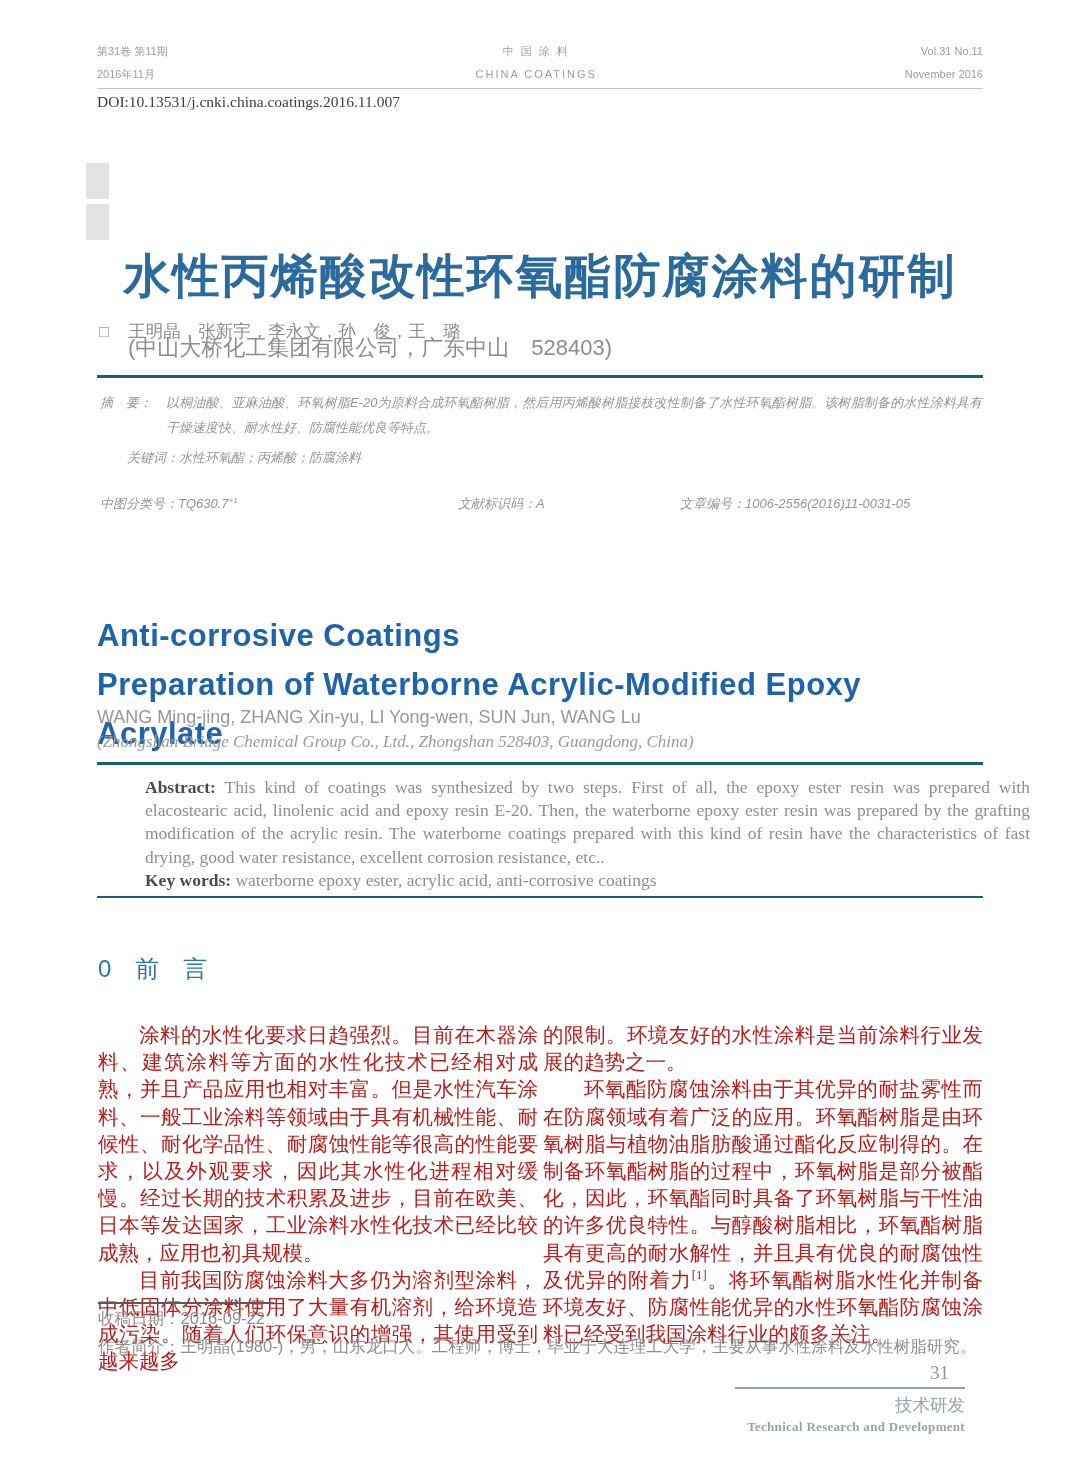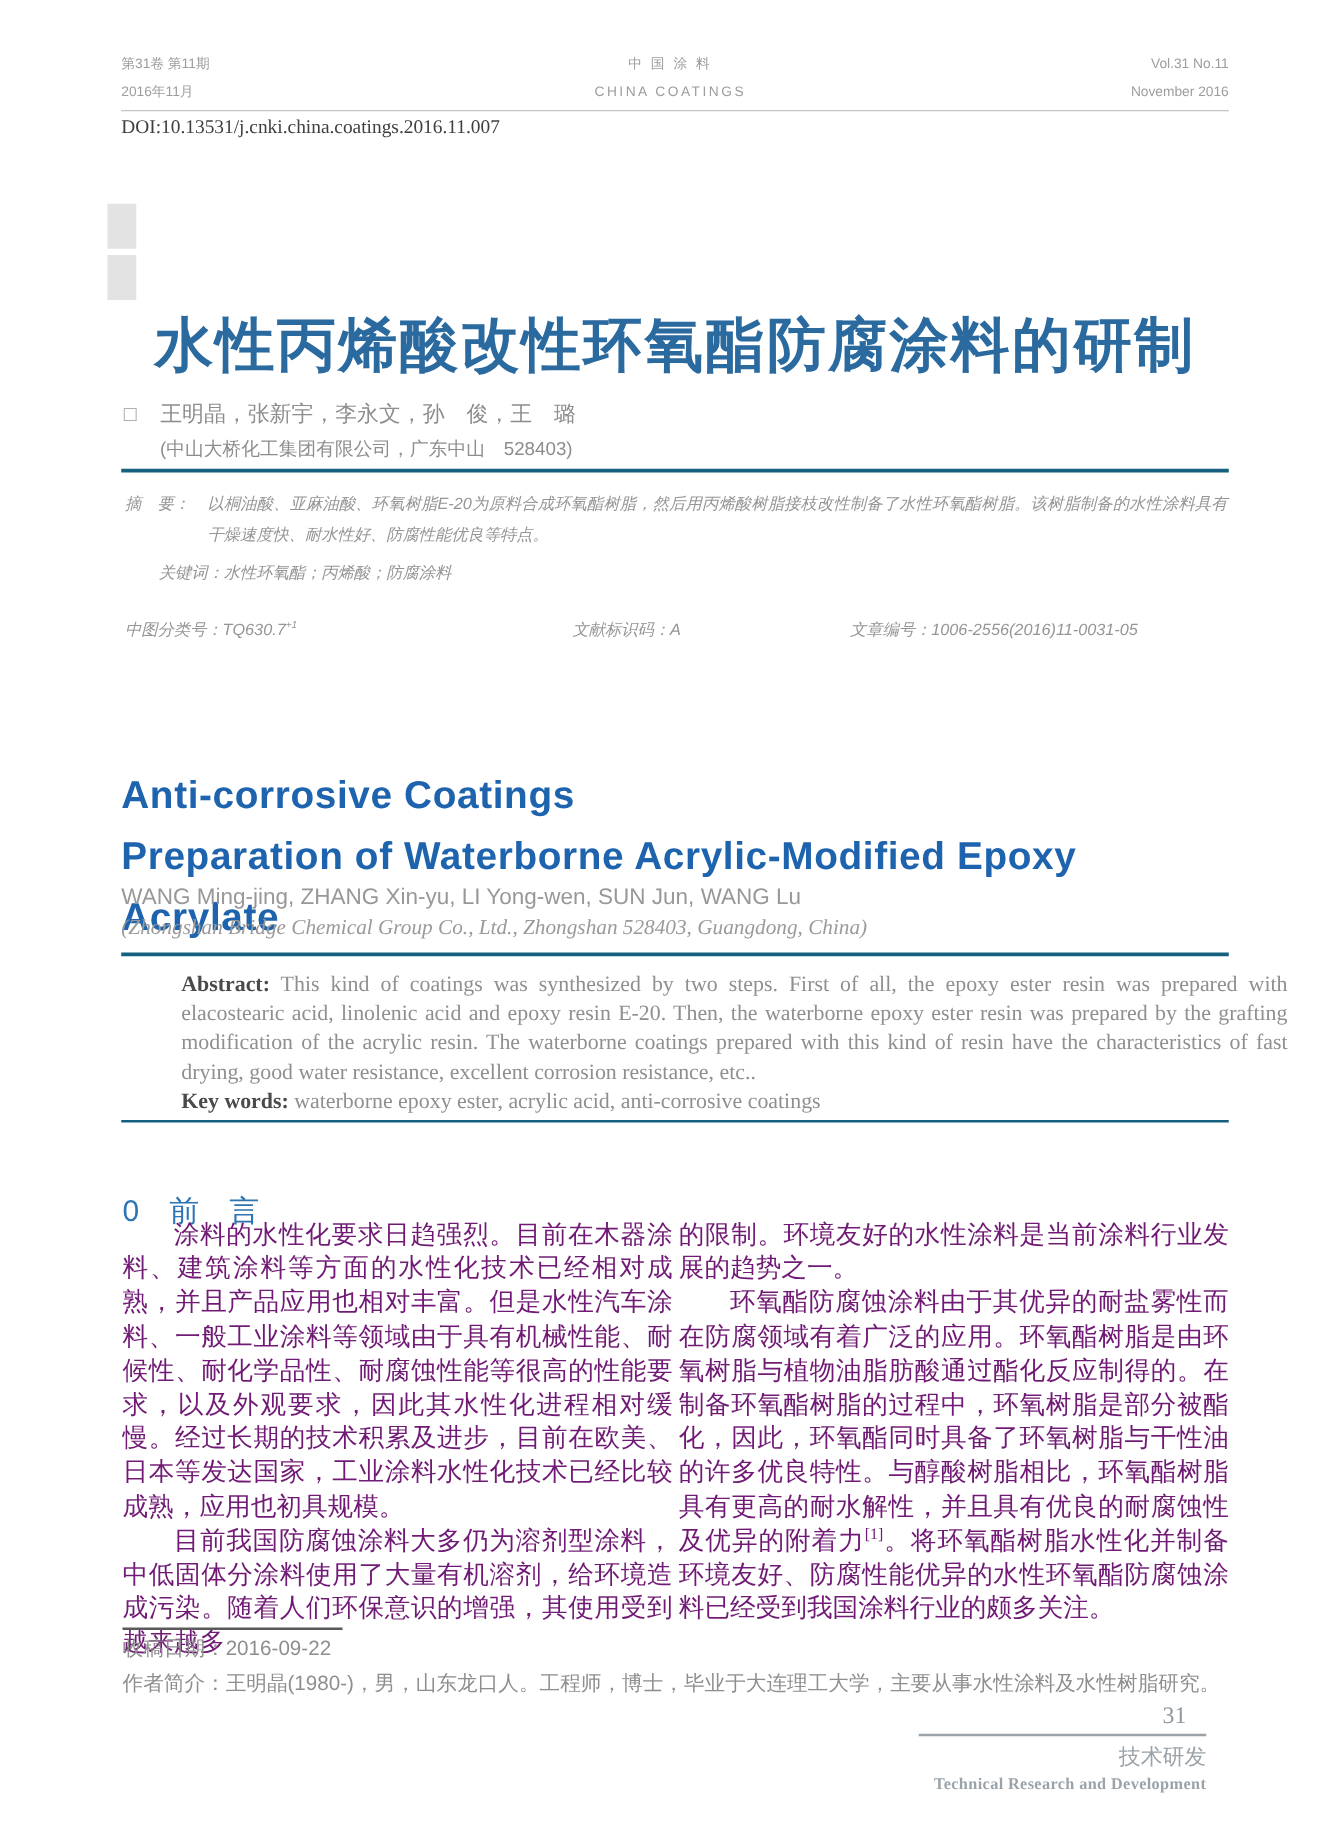--- a/index.html
+++ b/index.html
@@ -22,21 +22,21 @@
   .artifact { position:absolute; left:86px; width:23px; height:36px; background:#e3e3e3; }
   .artifact.a1 { top:163px; } .artifact.a2 { top:204px; }
 
   
   .title-cn { position:absolute; top:245px; left:97px; width:886px; text-align:center;
     font-family:"Liberation Sans","DejaVu Sans",sans-serif; font-weight:bold;
     font-size:47px; letter-spacing:2px; color:#2b6a9f; white-space:nowrap; }
   .authors-row { position:absolute; top:319px; left:99px; font-size:17.5px; color:#8d8d8d;
     font-family:"Liberation Sans",sans-serif; }
   .author-marker { display:inline-block; margin-right:14px; color:#9a9a9a; font-size:17px; }
-  .affil-cn { position:absolute; top:350px; left:128px; font-size:15px; color:#8d8d8d;
+  .affil-cn { position:absolute; top:333px; left:128px; font-size:22px; color:#8d8d8d;
     font-family:"Liberation Sans",sans-serif; }
 
   .rule { position:absolute; left:97px; width:886px; background:#15607e; }
   .rule.r1 { top:375px; height:3px; }
   .rule.r2 { top:762px; height:3px; }
   .rule.r3 { top:896px; height:2px; }
 
   
   .abs-cn { position:absolute; top:391px; left:100px; width:882px; color:#959595;
     font-family:"Liberation Sans",sans-serif; font-size:13px; line-height:24.5px;font-style:italic; }
@@ -62,21 +62,21 @@
   .abs-en { position:absolute; top:776px; left:97px; width:885px; color:#8f8f8f;
     font-size:17.5px; line-height:23.2px; text-align:justify;
     font-family:"Liberation Serif","DejaVu Serif",serif;margin-left:48px; }
   .abs-en .b { font-weight:bold; color:#4a4a4a; }
 
   
   .sec-heading { position:absolute; top:953px; left:98px;
     font-family:"Liberation Sans",sans-serif; font-weight:normal;
     font-size:24px; color:#2e74b5; }
 
-  .bodycol { position:absolute; top:975px; width:440px; color:#701a75;
+  .bodycol { position:absolute; top:1022px; width:440px; color:#b91c1c;
     font-size:20.5px; line-height:27.2px; text-align:justify;
     font-family:"Liberation Serif","DejaVu Serif",serif; }
   .bodycol.left { left:98px; } .bodycol.right { left:543px; }
   .bodycol p.ind { text-indent:2em; }
 
   
   .footnote-rule { position:absolute; top:1302px; left:98px; width:176px; border-top:2px solid #5a5a5a; }
   .fn { position:absolute; left:98px; width:884px; font-size:16.5px; color:#8e8e8e;
     font-family:"Liberation Sans",sans-serif; }
   .fn.f1 { top:1308px; } .fn.f2 { top:1336px; }

